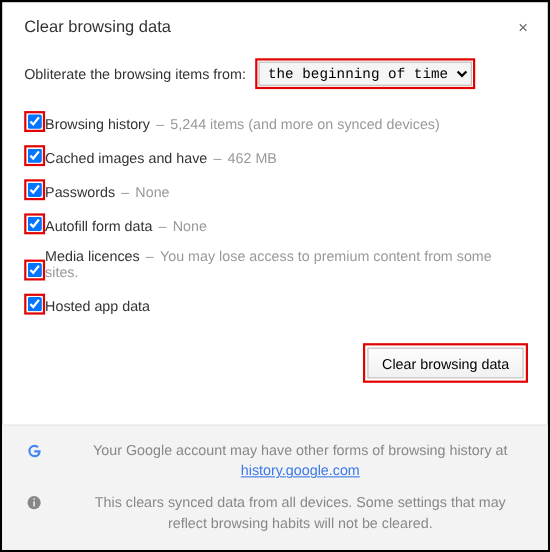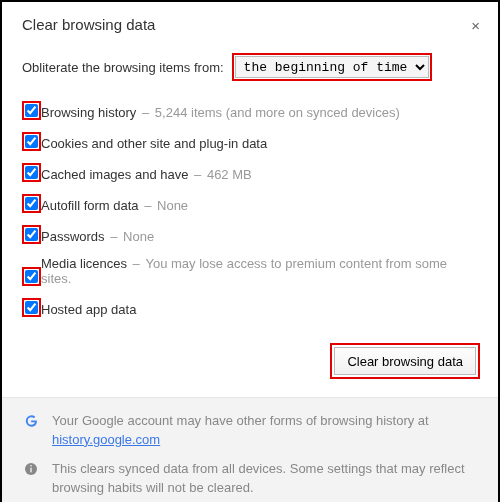--- a/index.html
+++ b/index.html
@@ -102,24 +102,25 @@
   }
   .footer {
     background: #f3f3f3;
     border-top: 1px solid #e5e5e5;
     padding: 14px 20px 14px 20px;
     margin-top: auto;
   }
   .foot-row {
     display: flex;
     align-items: flex-start;
-    gap: 12px;
+    gap: 28px;
     color: #888;
     line-height: 1.45;
     margin-bottom: 10px;
+    text-align: center;
   }
   .foot-row:last-child { margin-bottom: 0; }
   .foot-icon {
     flex: 0 0 18px;
     width: 18px;
     height: 18px;
     display: flex;
     align-items: center;
     justify-content: center;
   }
@@ -148,33 +149,29 @@
     </span>
   </div>
 
   <div class="list" id="items-list">
       <div class="item">
         <span class="cb-wrap"><input type="checkbox" checked="" style=""></span>
         <span><span class="label">Browsing history</span><span class="dash">  –  </span><span class="hint">5,244 items (and more on synced devices)</span></span>
       </div>
       <div class="item">
         <span class="cb-wrap"><input type="checkbox" checked="" style=""></span>
-        <span><span class="label">Cookies and other site and plug-in data</span></span>
-      </div>
-      <div class="item">
-        <span class="cb-wrap"><input type="checkbox" checked="" style=""></span>
         <span><span class="label">Cached images and have</span><span class="dash">  –  </span><span class="hint">462 MB</span></span>
       </div>
       <div class="item">
         <span class="cb-wrap"><input type="checkbox" checked="" style=""></span>
+        <span><span class="label">Passwords</span><span class="dash">  –  </span><span class="hint">None</span></span>
+      </div>
+      <div class="item">
+        <span class="cb-wrap"><input type="checkbox" checked="" style=""></span>
         <span><span class="label">Autofill form data</span><span class="dash">  –  </span><span class="hint">None</span></span>
-      </div>
-      <div class="item">
-        <span class="cb-wrap"><input type="checkbox" checked="" style=""></span>
-        <span><span class="label">Passwords</span><span class="dash">  –  </span><span class="hint">None</span></span>
       </div>
       <div class="item">
         <span class="cb-wrap"><input type="checkbox" checked="" style=""></span>
         <span><span class="label">Media licences</span><span class="dash">  –  </span><span class="hint">You may lose access to premium content from some sites.</span></span>
       </div>
       <div class="item">
         <span class="cb-wrap"><input type="checkbox" checked="" style=""></span>
         <span><span class="label">Hosted app data</span></span>
       </div>
     </div>

